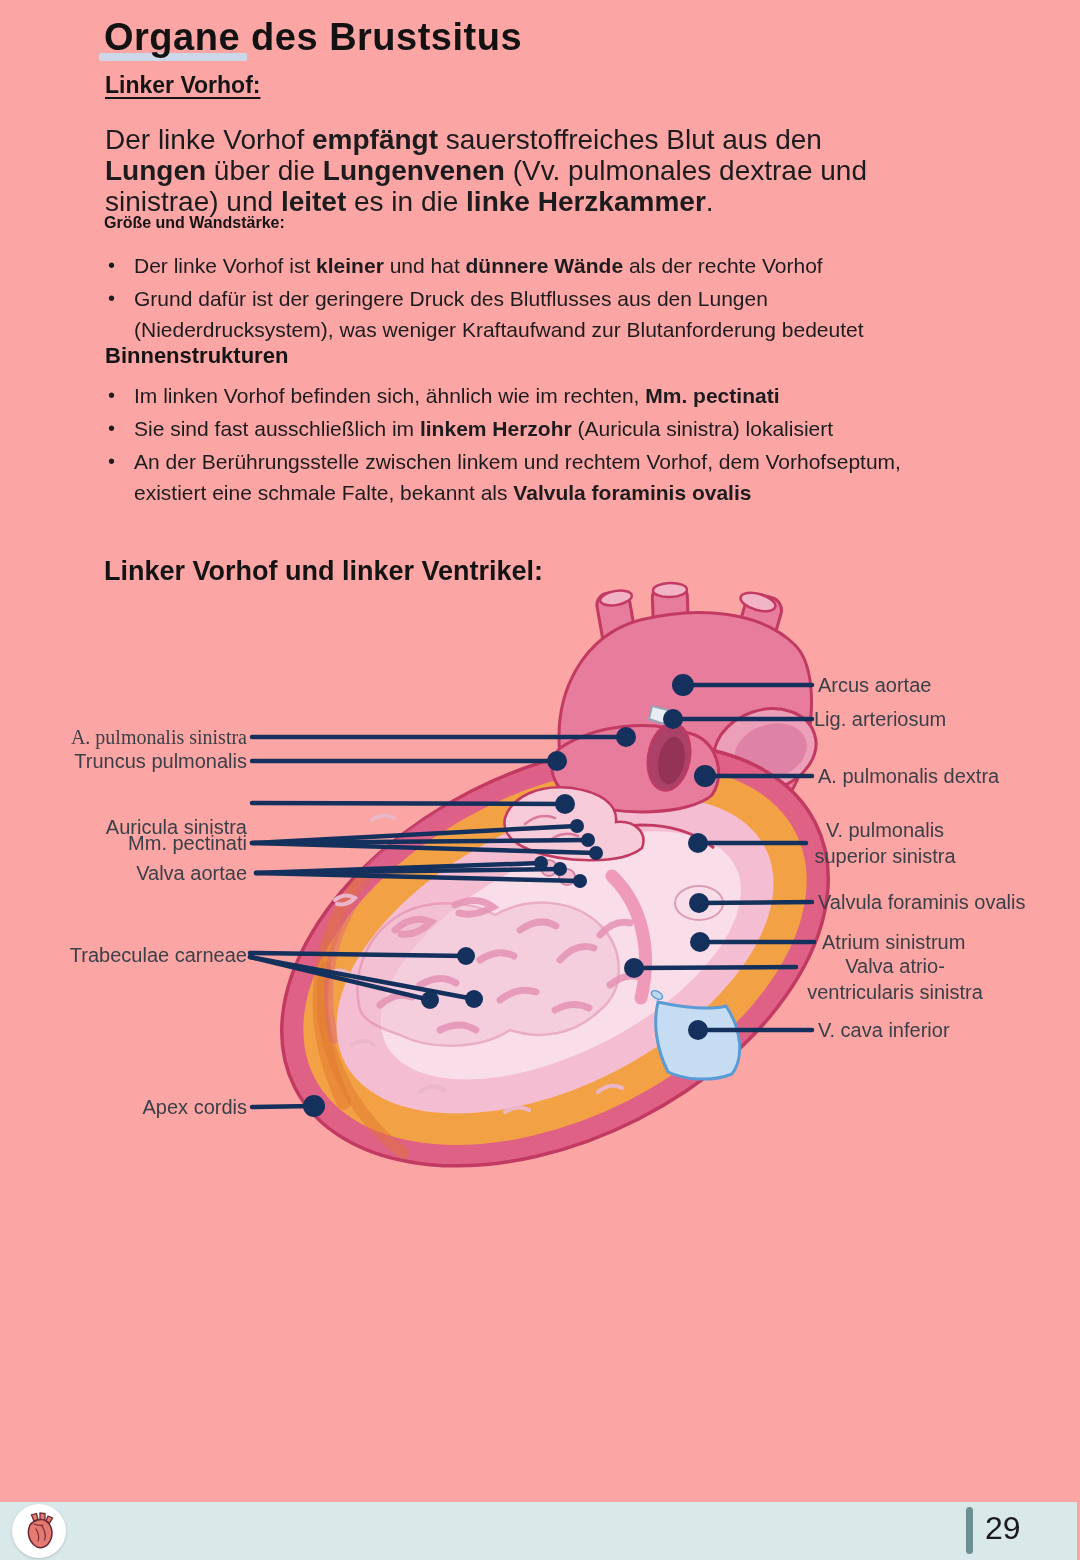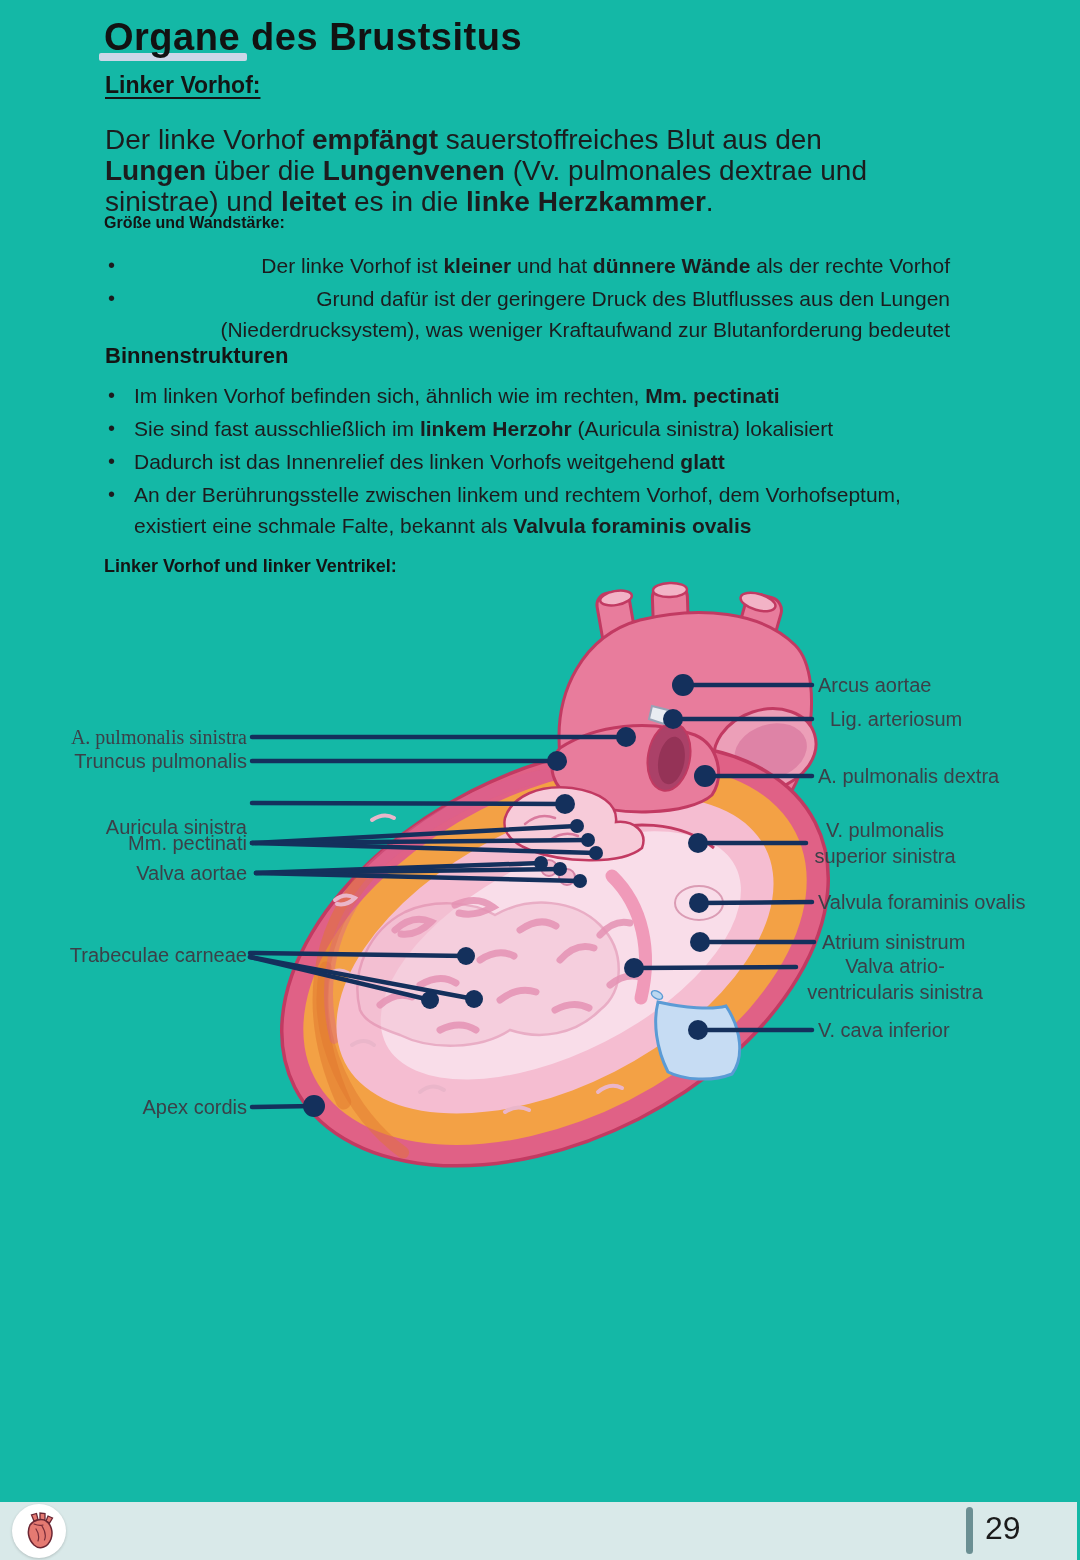--- a/index.html
+++ b/index.html
@@ -1,51 +1,51 @@
 <!DOCTYPE html>
 <html><head>
 <meta charset="utf-8">
 <style>
   html,body{margin:0;padding:0;background:#ffffff;}
   #page{
-    position:relative;width:1080px;height:1560px;background:#14b8a6;overflow:hidden;
+    position:relative;width:1080px;height:1560px;background:#fca5a5;overflow:hidden;
     font-family:"Liberation Sans","DejaVu Sans",sans-serif;color:#1c1c1e;
   }
   
   .abs{position:absolute;}
   #title{left:104px;top:16px;font-size:38px;font-weight:800;color:#121212;letter-spacing:.5px;z-index:3;}
   #title-underline{left:99px;top:53px;width:148px;height:8px;background:#ccd7e8;border-radius:2px;z-index:2;}
   .h2{font-size:23px;font-weight:700;color:#141414;}
   #h-linker{left:105px;top:72px;text-decoration:underline;text-underline-offset:4px;}
   #paragraph{left:105px;top:124px;width:812px;font-size:28px;line-height:31px;}
   #h-groesse{left:104px;top:214px;font-size:16px;}
   #h-binnen{left:105px;top:343px;font-size:22px;}
   .blist{left:105px;top:0;width:845px;font-size:21px;line-height:31px;list-style:none;margin:0;padding:0;}
-  #ul1{top:250px;text-align:right;}
+  #ul1{top:250px;}
   #ul2{top:380px;}
   .blist li{position:relative;padding-left:29px;margin-bottom:2px;}
   .blist li::before{content:"\2022";position:absolute;left:3px;top:0;font-size:20px;color:#1c1c1e;}
-  #h-diagram{left:104px;top:556px;font-size:18px;}
+  #h-diagram{left:104px;top:556px;font-size:27px;}
   .b{font-weight:700;}
   
   .dlabel{
     position:absolute;font-size:20px;line-height:26px;color:#3b4048;white-space:nowrap;z-index:3;
   }
   .lab-left{right:833px;text-align:right;}
   .lab-right{left:818px;text-align:left;}
   .lab-center{text-align:center;white-space:normal;}
   #lab-apulsin{top:724px;font-family:Liberation Serif, serif;}
   #lab-truncus{top:748px;}
   #lab-auricula{top:790px;margin-top:24px;}
   #lab-mmpect{top:830px;}
   #lab-valvaaortae{top:860px;}
   #lab-trabeculae{top:942px;}
   #lab-apex{top:1094px;}
   #lab-arcus{top:672px;}
-  #lab-lig{top:706px;left:814px;margin-left:16px;}
+  #lab-lig{top:706px;left:814px;}
   #lab-apuldex{top:763px;}
   #lab-vpulm{top:817px;left:800px;width:170px;}
   #lab-valvulafo{top:889px;}
   #lab-atriumsin{top:929px;left:822px;}
   #lab-valvaav{top:953px;left:790px;width:210px;}
   #lab-vcava{top:1017px;}
   
   #diagram-svg{position:absolute;left:0;top:0;z-index:1;}
   
   #footer{left:0;top:1502px;width:1077px;height:58px;background:#d9e9e9;z-index:4;}
@@ -71,21 +71,20 @@
   <ul id="ul1" class="abs blist">
     <li><span>Der linke Vorhof ist </span><span class="b">kleiner</span><span> und hat </span><span class="b">dünnere Wände</span><span> als der rechte Vorhof</span></li>
     <li><span>Grund dafür ist der geringere Druck des Blutflusses aus den Lungen (Niederdrucksystem), was weniger Kraftaufwand zur Blutanforderung bedeutet</span></li>
   </ul>
 
   <div id="h-binnen" class="abs h2">Binnenstrukturen</div>
 
   <ul id="ul2" class="abs blist">
     <li><span>Im linken Vorhof befinden sich, ähnlich wie im rechten, </span><span class="b">Mm. pectinati</span></li>
     <li><span>Sie sind fast ausschließlich im </span><span class="b">linkem Herzohr</span><span> (Auricula sinistra) lokalisiert</span></li>
-    <li><span>Dadurch ist das Innenrelief des linken Vorhofs weitgehend </span><span class="b">glatt</span></li>
     <li><span>An der Berührungsstelle zwischen linkem und rechtem Vorhof, dem Vorhofseptum, existiert eine schmale Falte, bekannt als </span><span class="b">Valvula foraminis ovalis</span></li>
   </ul>
 
   <div id="h-diagram" class="abs h2">Linker Vorhof und linker Ventrikel:</div>
 
   <svg id="diagram-svg" width="1080" height="1560" viewBox="0 0 1080 1560">
 
     <g>
       <rect x="600" y="592" width="33" height="62" rx="12" fill="#e87c9c" stroke="#c23a62" stroke-width="3" transform="rotate(-10 616 622)"></rect>
       <rect x="653" y="585" width="35" height="62" rx="12" fill="#e87c9c" stroke="#c23a62" stroke-width="3" transform="rotate(-2 670 615)"></rect>

